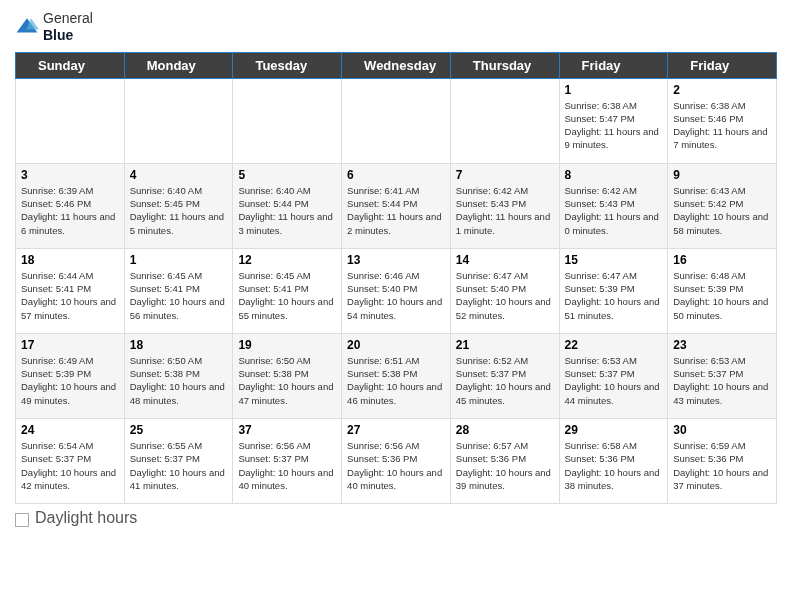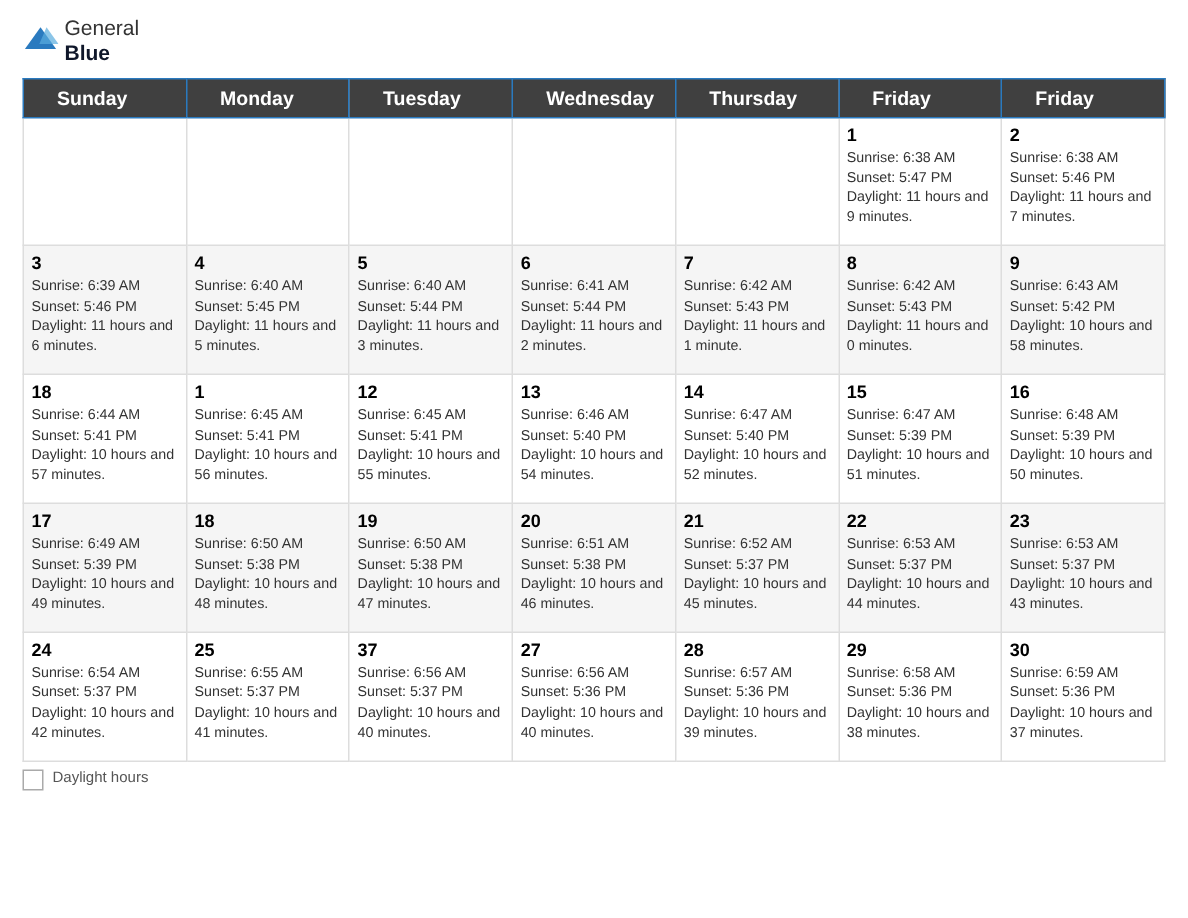--- a/index.html
+++ b/index.html
@@ -90,24 +90,24 @@
     .day-info {
       font-size: 9.5px;
       color: #333;
       line-height: 1.4;
     }
     .empty {
       background: #fff !important;
     }
     .legend {
       display: flex;
-      align-items: flex-start;
+      align-items: flex-end;
       gap: 6px;
       margin-top: 5px;
-      font-size: 10px;
+      font-size: 16px;
       color: #555;
     }
     .legend-box {
       width: 14px;
       height: 14px;
       background: #fff;
       border: 1px solid #aaa;
       display: inline-block;
     }
   </style>

